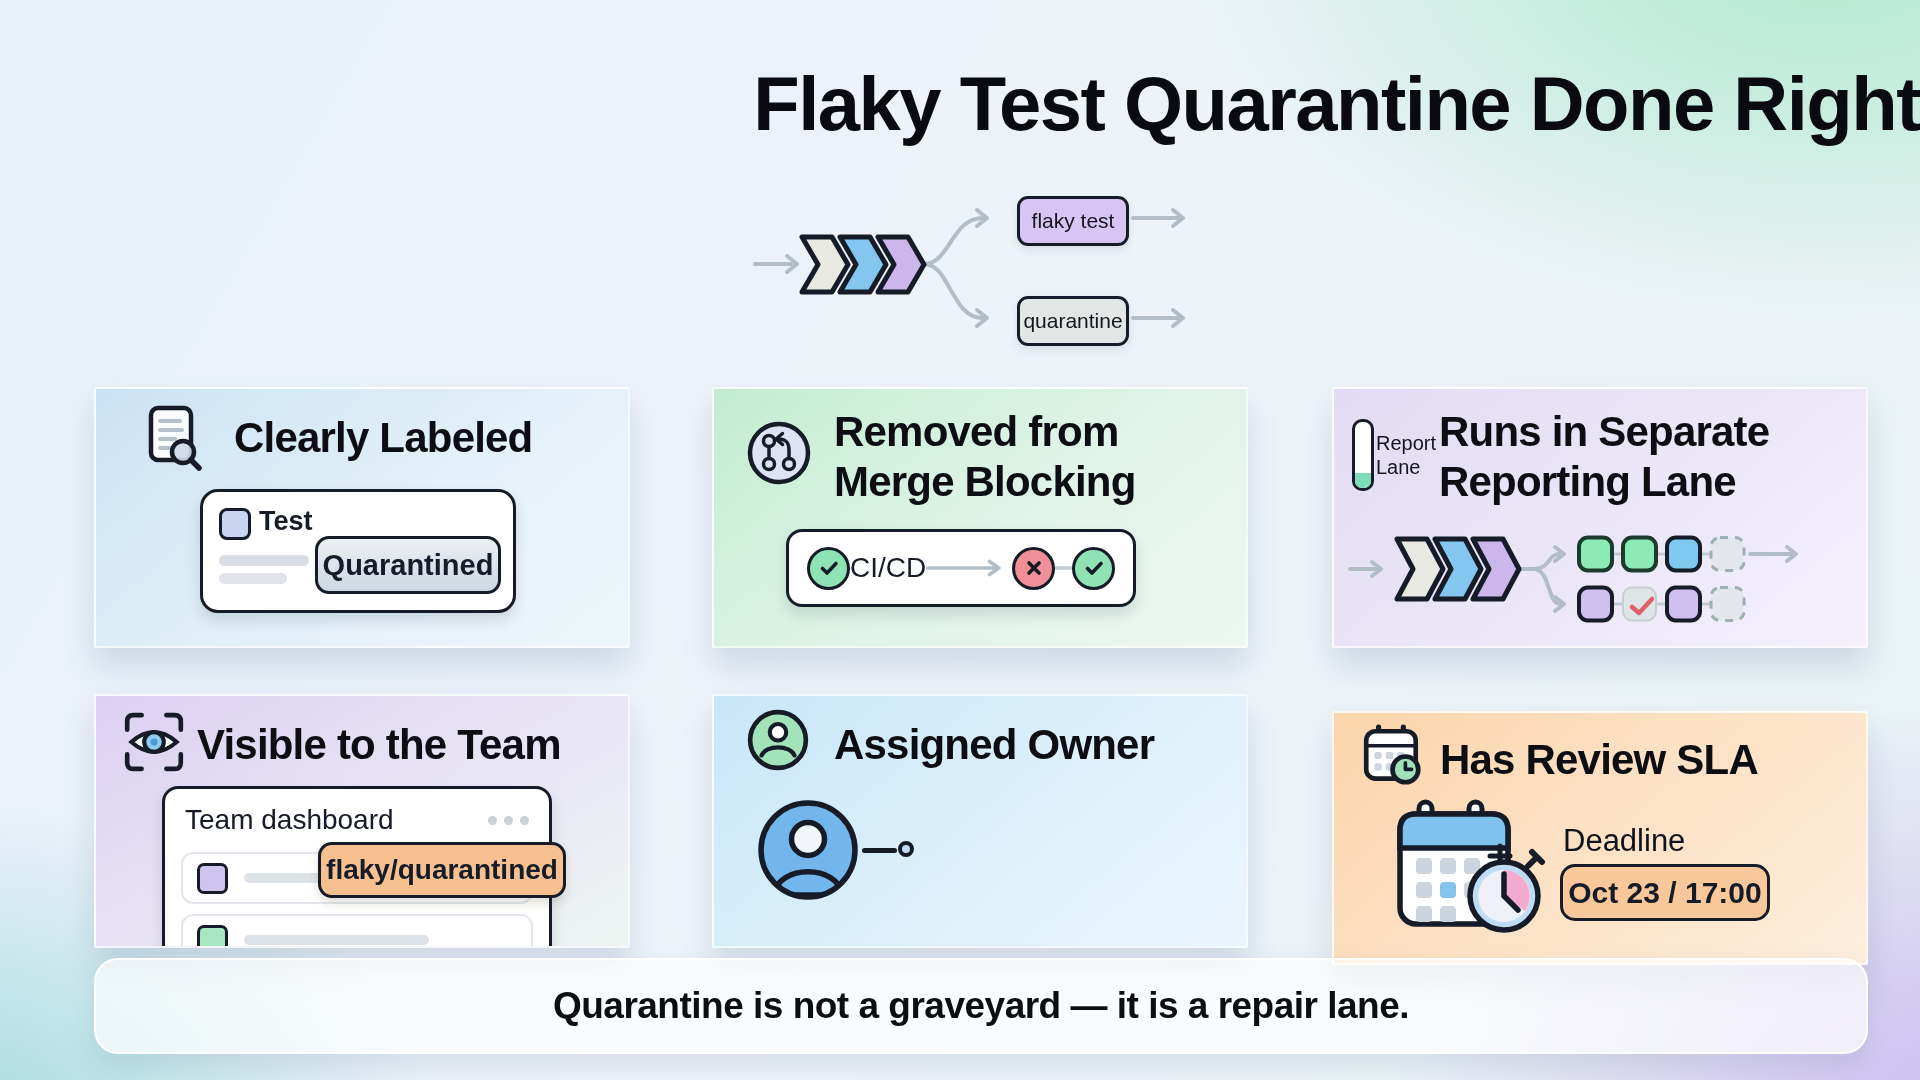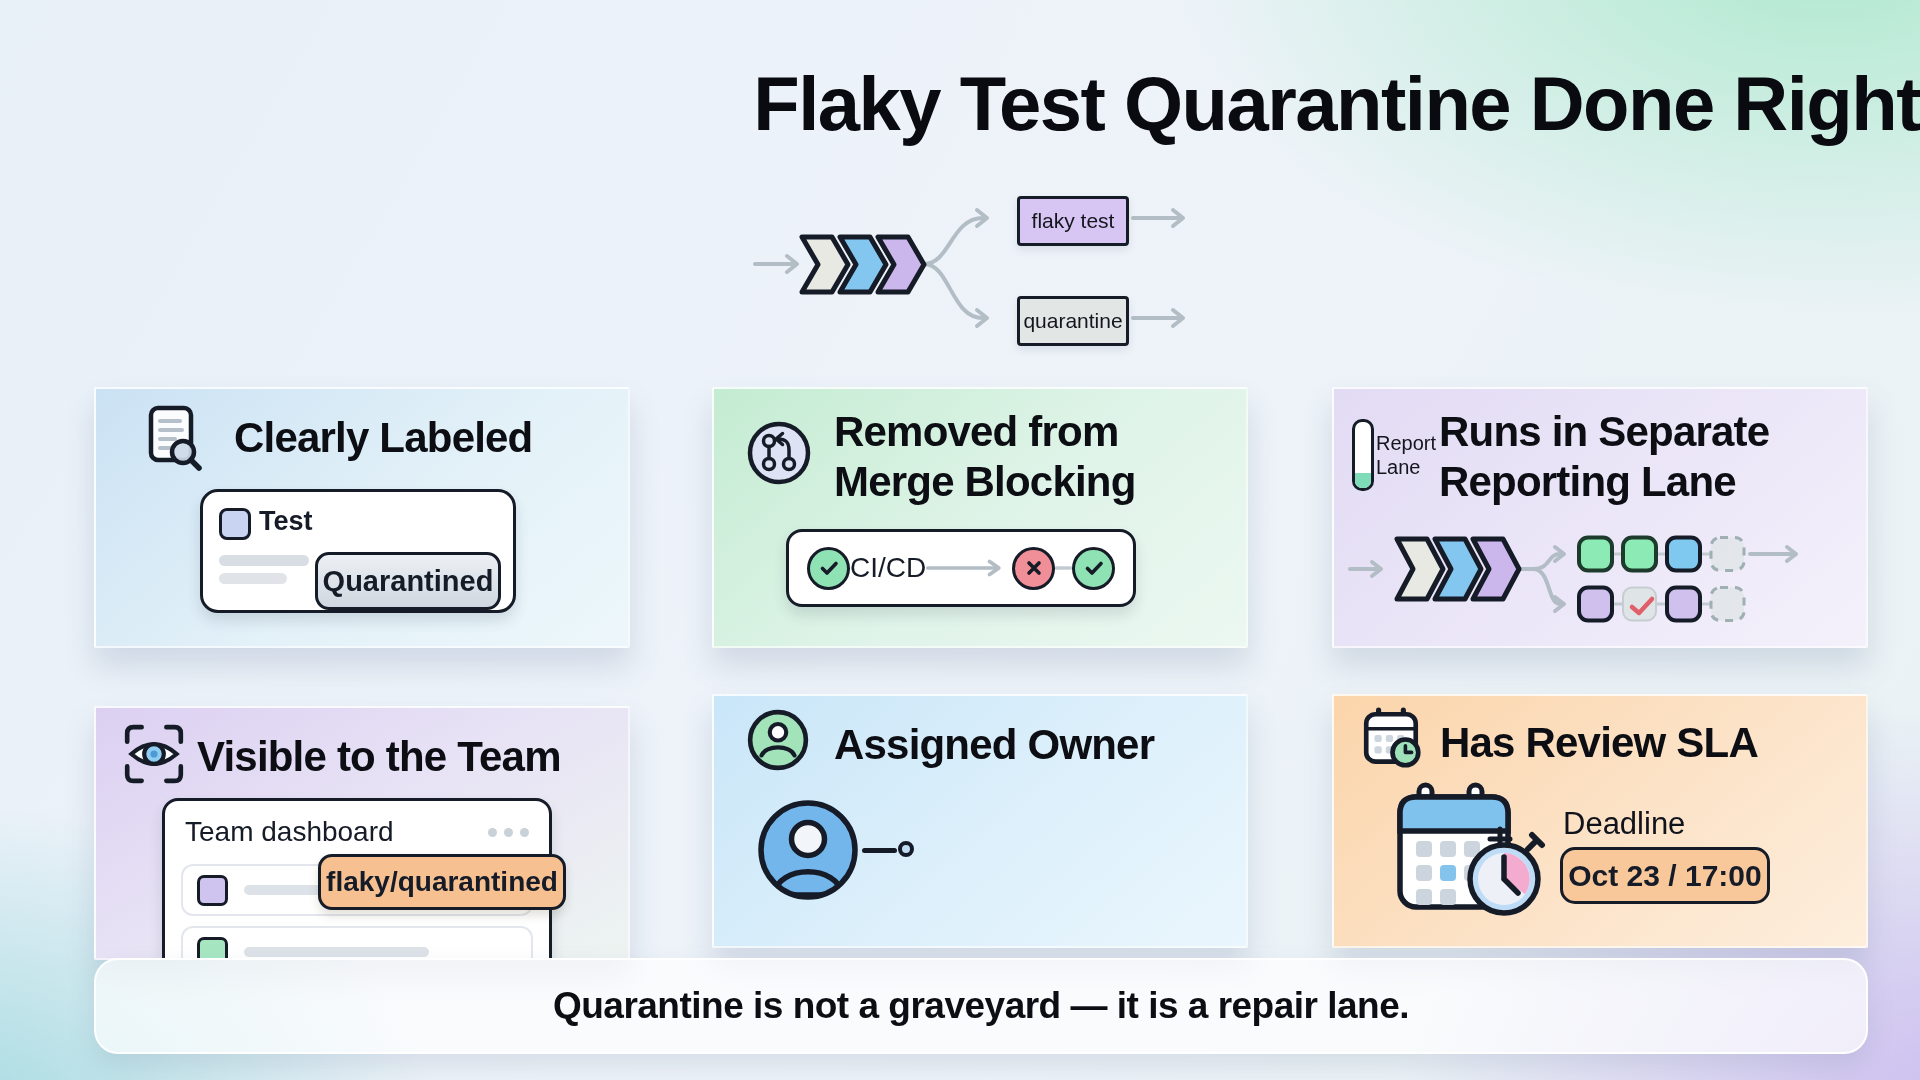--- a/index.html
+++ b/index.html
@@ -15,55 +15,55 @@
   }
   .abs{position:absolute;}
   
   #page-title{
     left:0; top:60px; width:1920px; text-align:right;
     font-size:76px; font-weight:800; letter-spacing:-1.5px; color:#0a0b10;
   }
   
   #flow-svg{left:745px; top:185px;}
   .flow-box{
-    width:106px;height:44px;border:3px solid #161b28;border-radius:4px;
+    width:106px;height:44px;border:3px solid #161b28;border-radius:11px;
     display:flex;align-items:center;justify-content:center;
     font-size:21px;font-weight:500;color:#14161d;
     box-shadow:0 4px 8px rgba(70,85,110,0.12);
   }
   #flow-box-flaky{left:1017px;top:196px;background:#d7c6f3;}
   #flow-box-quarantine{left:1017px;top:296px;background:#e2e6e5;}
   
   .card{
     position:absolute;width:532px;border-radius:2px;overflow:hidden;
     border:2px solid rgba(255,255,255,0.75);
     box-shadow:0 18px 30px rgba(96,114,148,0.20);
   }
   #card-1{left:94px; top:387px; height:257px; background:linear-gradient(140deg,#cbe2f4 0%,#e3f1f8 55%,#edf7fb 100%);}
   #card-2{left:712px; top:387px; height:257px; background:linear-gradient(140deg,#c4ecd2 0%,#e0f4e9 55%,#ecf8f1 100%);}
   #card-3{left:1332px;top:387px; height:257px; background:linear-gradient(140deg,#e2dbf4 0%,#ece7f8 55%,#f4f1fb 100%);}
-  #card-4{left:94px; top:694px; height:250px; background:linear-gradient(150deg,#dcd0f2 0%,#e7e2f5 45%,#edf4f1 100%);margin-top:12px;}
+  #card-4{left:94px; top:694px; height:250px; background:linear-gradient(150deg,#dcd0f2 0%,#e7e2f5 45%,#edf4f1 100%);}
   #card-5{left:712px; top:694px; height:250px; background:linear-gradient(140deg,#c9e6f8 0%,#ddf0fb 55%,#eaf6fd 100%);}
-  #card-6{left:1332px;top:694px; height:250px; background:linear-gradient(140deg,#fbd5ab 0%,#fce3c8 55%,#fdeedd 100%);}
+  #card-6{left:1332px;top:711px; height:250px; background:linear-gradient(140deg,#fbd5ab 0%,#fce3c8 55%,#fdeedd 100%);}
   .card-title{font-size:42px;font-weight:800;letter-spacing:-0.8px;color:#0c0e14;line-height:50px;}
   
   .inner-box{
     position:absolute;background:#ffffff;border:3.5px solid #161b28;border-radius:18px;
     box-shadow:0 8px 14px rgba(40,55,80,0.14);
   }
   #c1-box{left:104px;top:100px;width:310px;height:118px;}
   #c1-check{left:16px;top:16px;width:26px;height:26px;border:3.5px solid #161b28;border-radius:8px;background:#c9d3f2;}
   #c1-test{left:56px;top:14px;font-size:27px;font-weight:600;}
   .skel{position:absolute;border-radius:6px;}
   #c1-skel1{left:16px;top:63px;width:90px;height:11px;background:#d9dee4;}
   #c1-skel2{left:16px;top:81px;width:68px;height:11px;background:#e0e4e9;}
   #c1-badge{
     left:112px;top:44px;width:180px;height:52px;border:3.5px solid #161b28;border-radius:14px;
     background:linear-gradient(180deg,#edf0f4 0%,#cfd7e0 100%);
-    display:flex;align-items:center;justify-content:center;font-size:29px;font-weight:700;margin-top:16px;
+    display:flex;align-items:center;justify-content:center;font-size:29px;font-weight:700;
   }
   
   #c2-box{left:72px;top:140px;width:350px;height:78px;display:flex;align-items:center;padding:0 18px;box-sizing:border-box;border-radius:16px;}
   .status-circle{width:37px;height:37px;border-radius:50%;border:3.5px solid #161b28;display:flex;align-items:center;justify-content:center;flex:none;}
   .status-green{background:#8fe2b4;}
   .status-red{background:#f08f97;}
   #c2-label{font-size:28px;font-weight:500;}
   
   #c3-bar{left:18px;top:30px;width:16px;height:66px;border:3.5px solid #161b28;border-radius:10px;background:#ffffff;overflow:hidden;}
   #c3-bar-fill{position:absolute;left:0;bottom:0;width:100%;height:15px;background:#7edcb8;}

